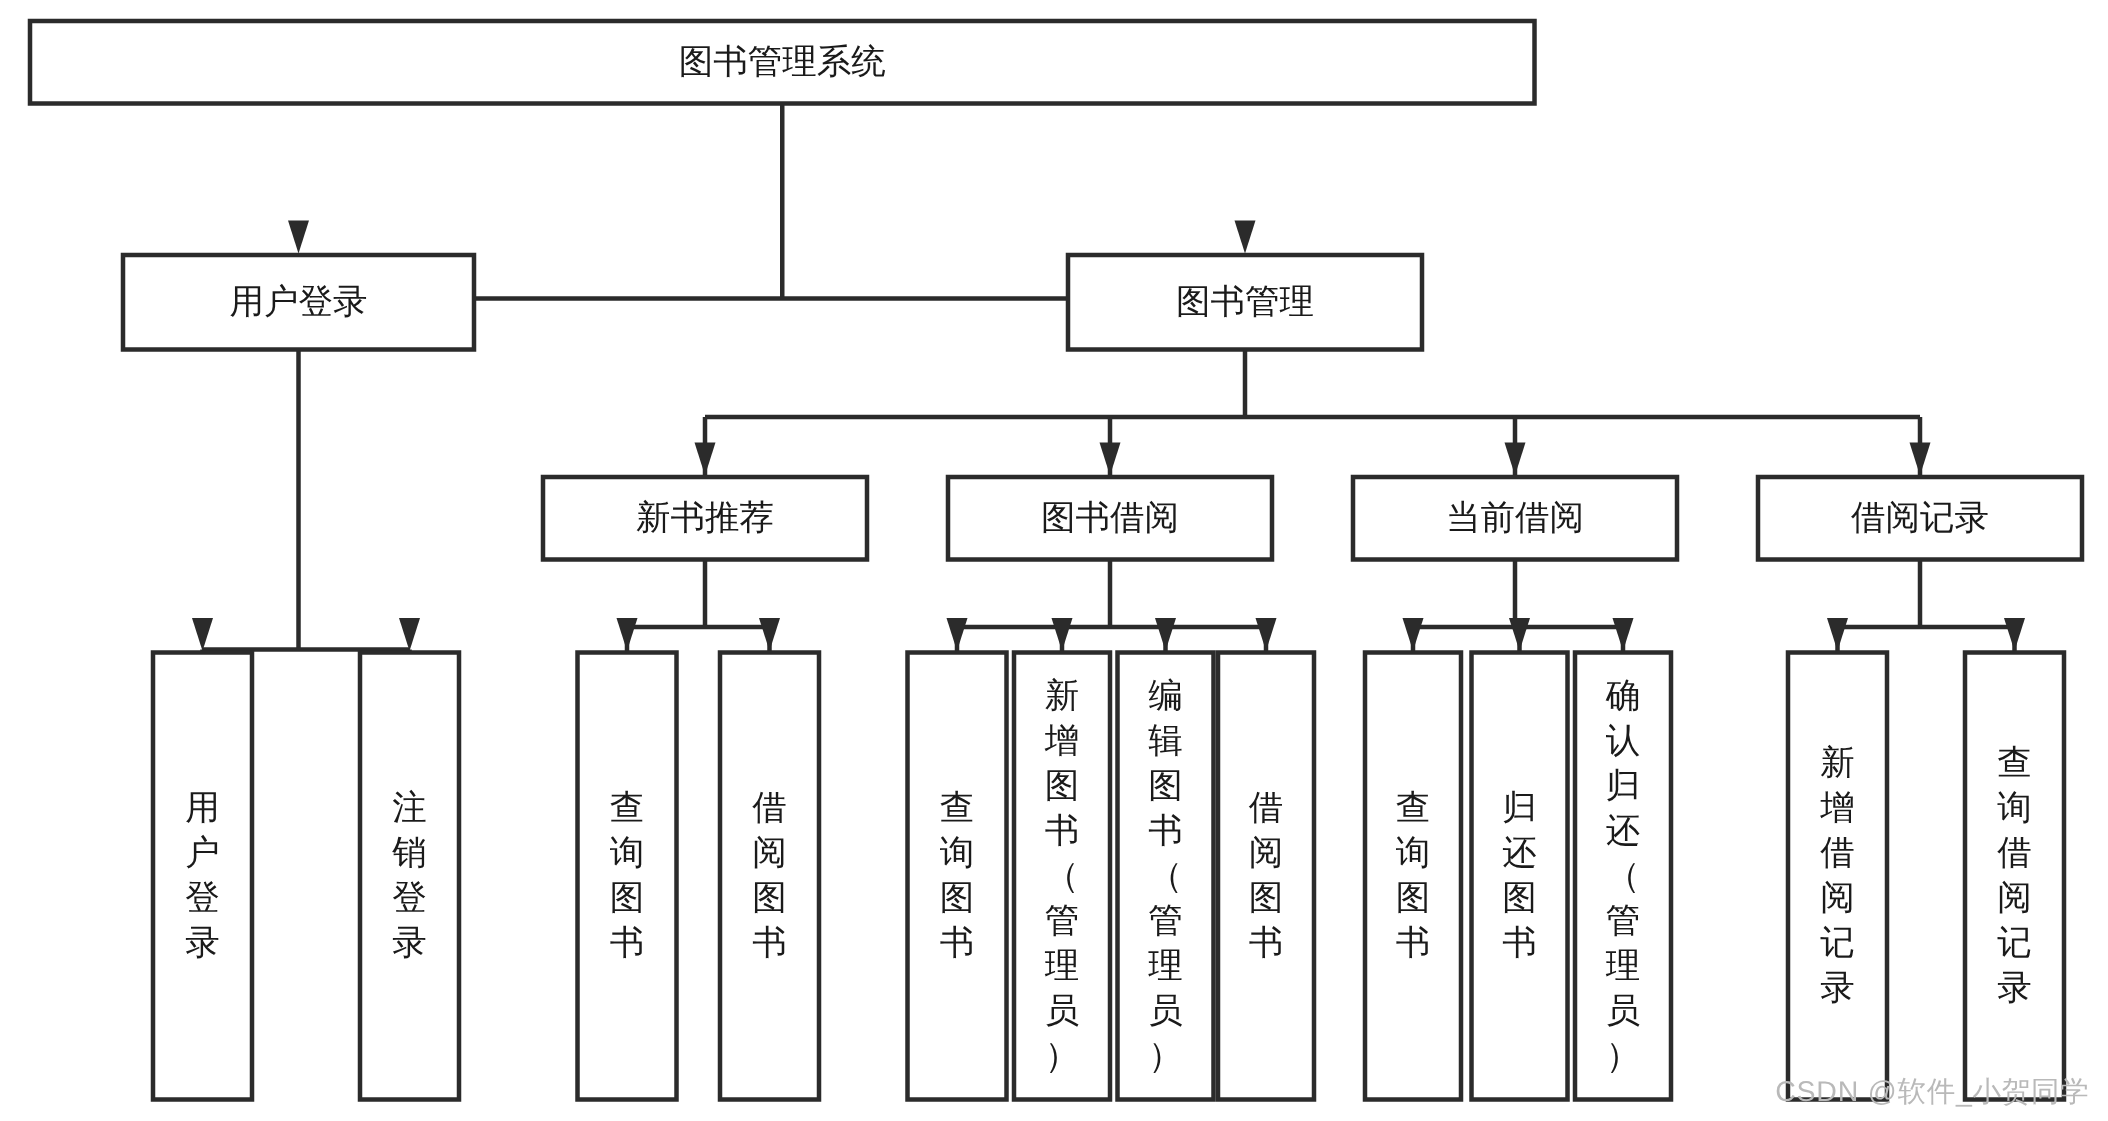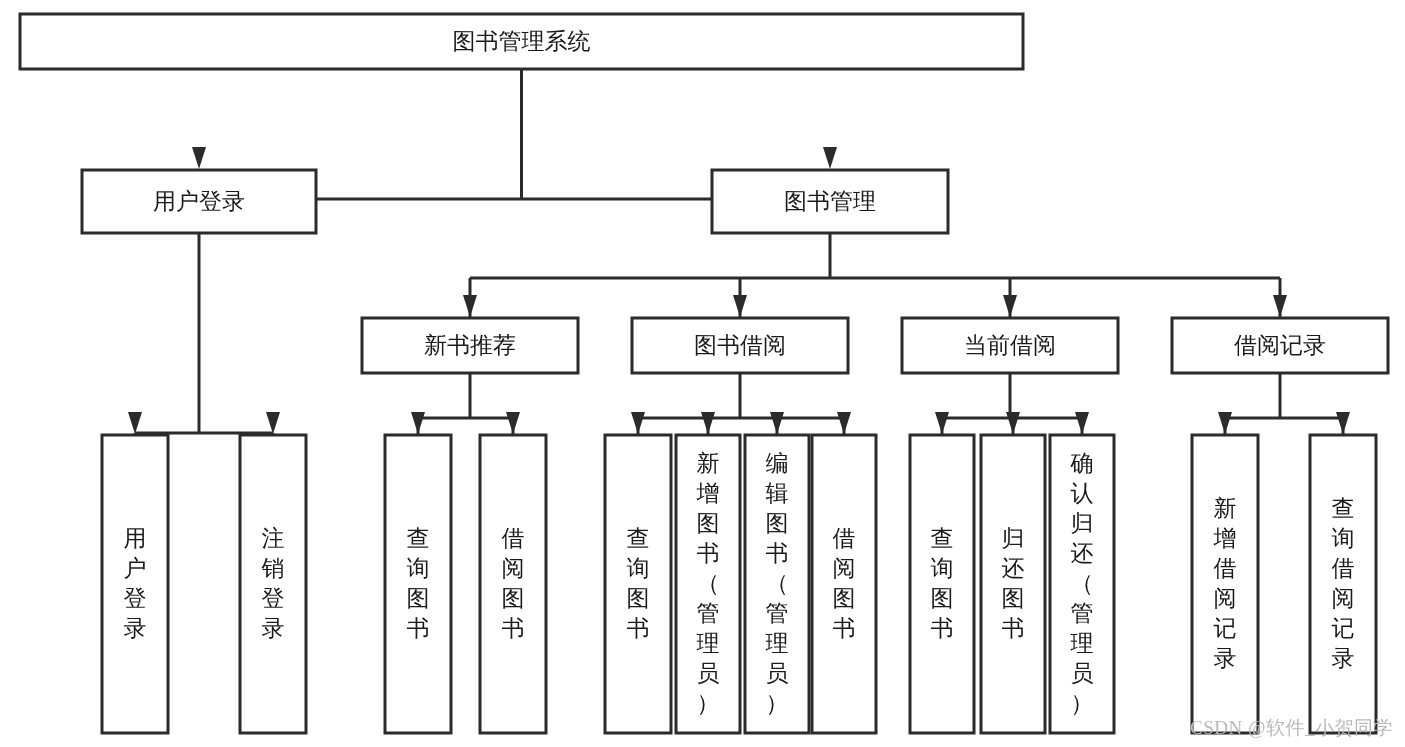--- a/index.html
+++ b/index.html
@@ -53,21 +53,21 @@
   .node-label-v {
     font-family: "Liberation Sans", "DejaVu Sans", sans-serif;
     font-size: 23px;
     fill: #1a1a1a;
     text-anchor: middle;
   }
   .watermark {
     position: absolute;
     right: 12px;
     bottom: 6px;
-    font-family: Liberation Serif, serif;
+    font-family: Liberation Sans, sans-serif;
     font-size: 19px;
     color: #b9b9b9;
     letter-spacing: 0.5px;
     white-space: nowrap;
     user-select: none;
   }
 </style>
 </head>
 <body>
 

